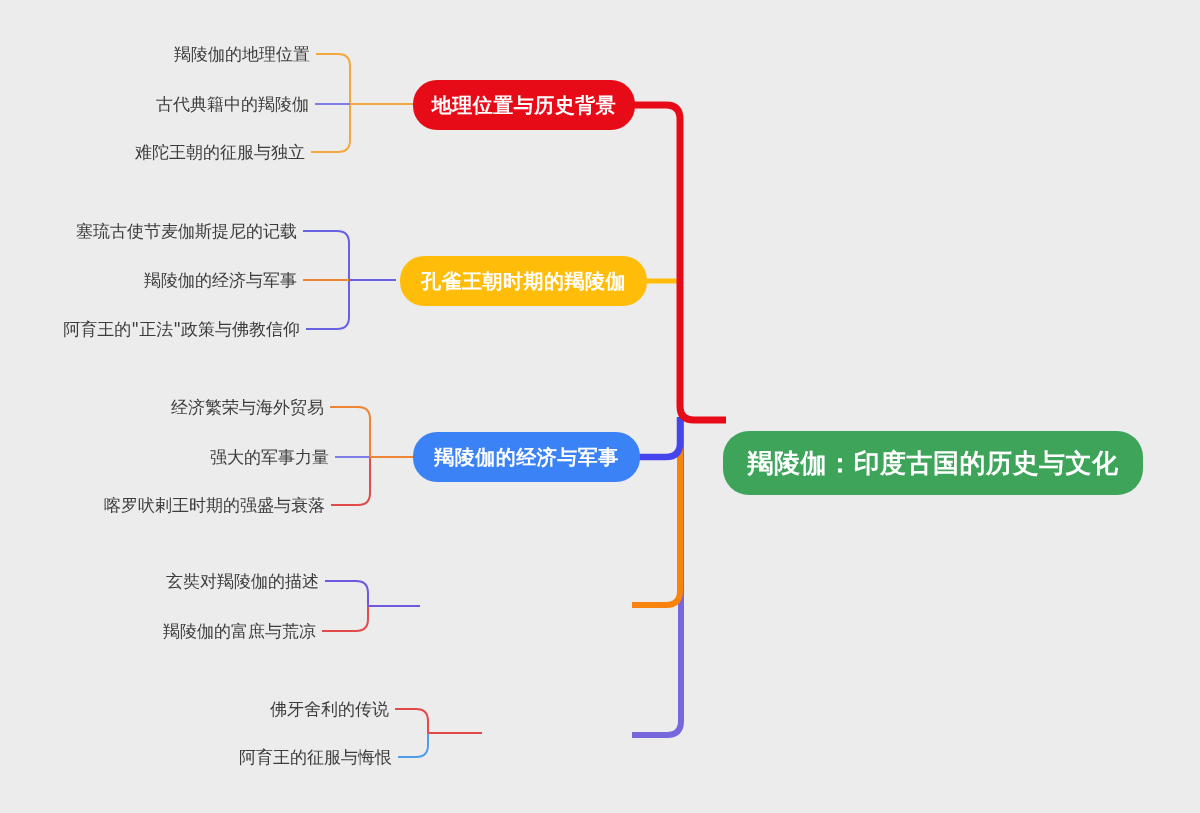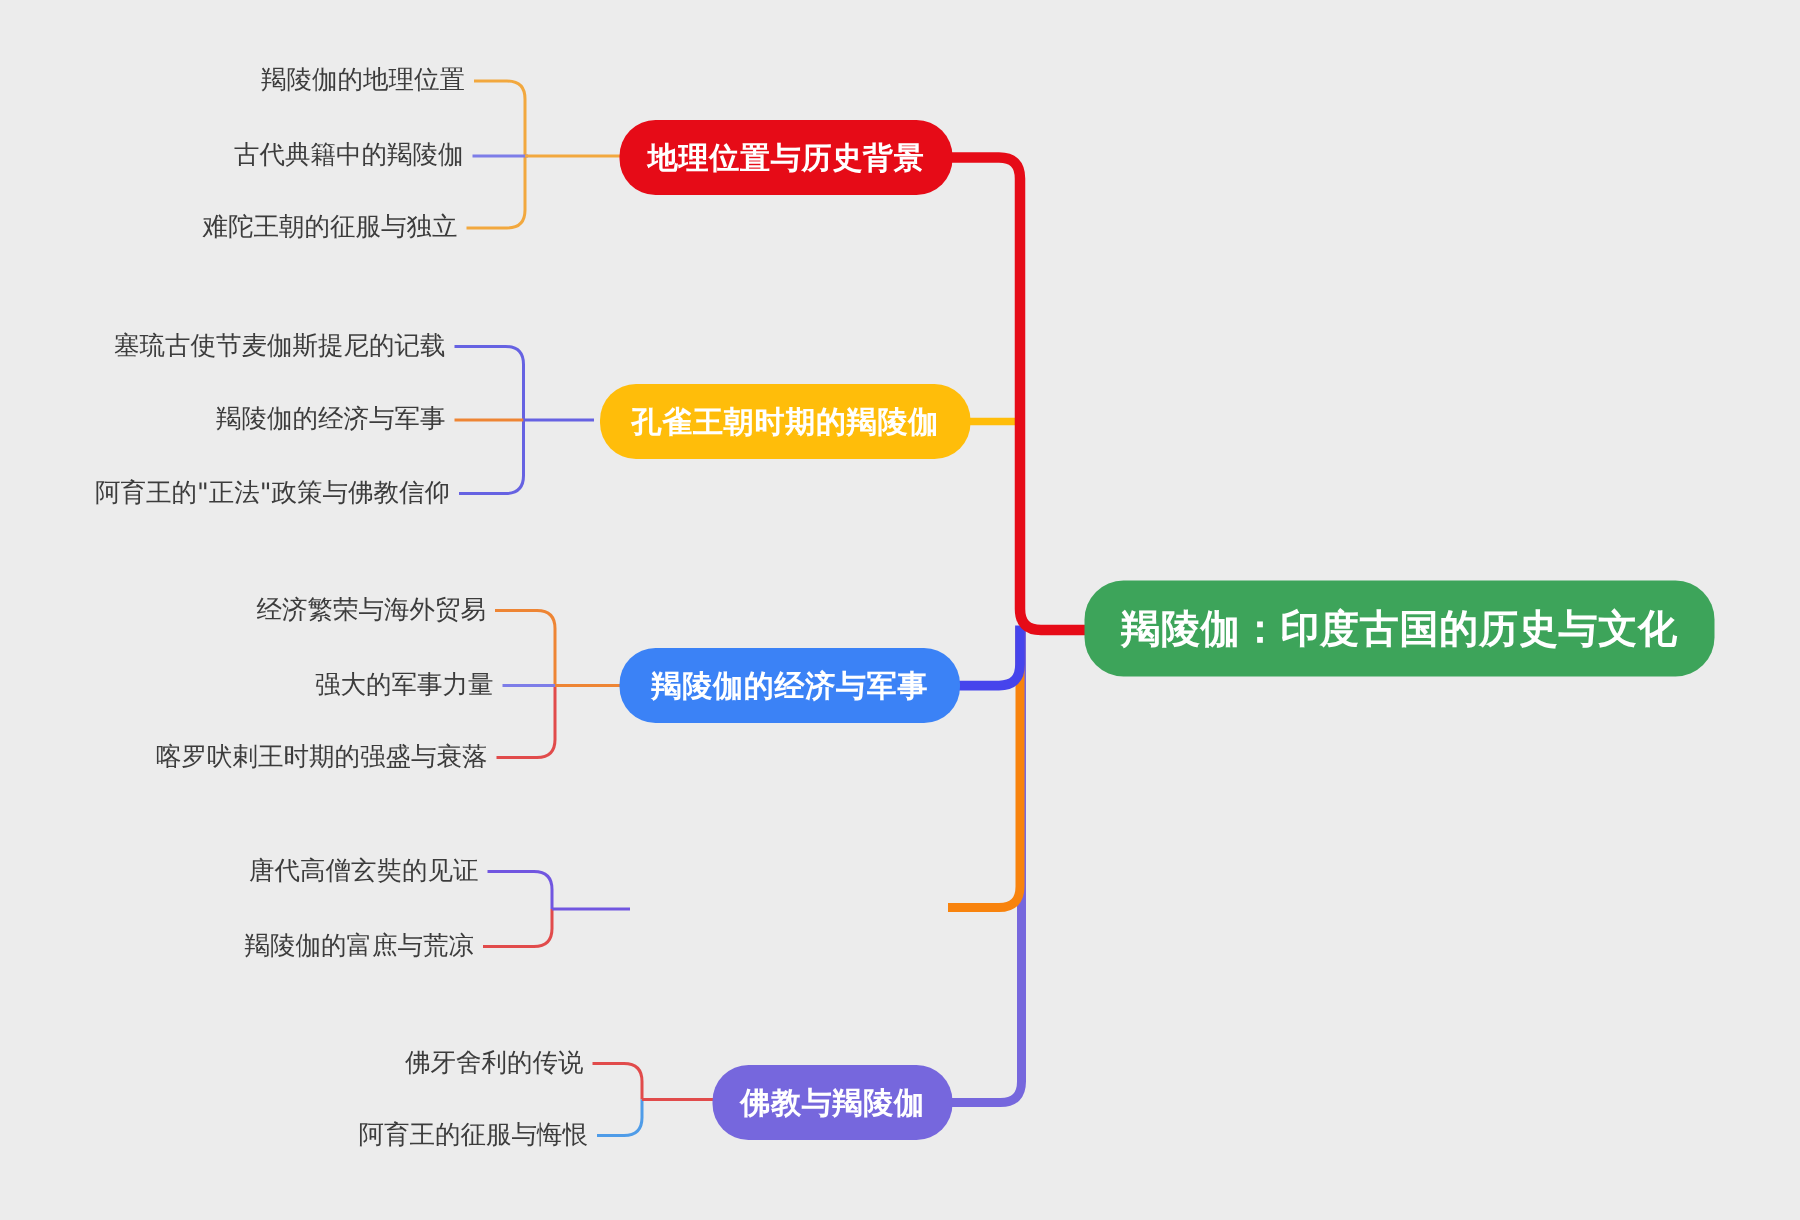--- a/index.html
+++ b/index.html
@@ -34,20 +34,21 @@
     justify-content:center;
     white-space:nowrap;
     cursor:default;
     text-align:right;
   }
   .pill.root {
     height:64px;
     border-radius:26px;
     font-size:26px;
     letter-spacing:0.5px;
+    margin-top:44px;
   }
 </style>
 </head>
 <body style="background: rgb(236, 236, 236);">
 
 <div class="canvas">
 
   <svg class="links" width="1200" height="813" viewBox="0 0 1200 813">
 
     <path fill="none" stroke-width="2" d="M 316 54 H 338 Q 350 54 350 66 V 140 Q 350 152 338 152 H 311" stroke="#f2a83e"></path>
@@ -83,26 +84,25 @@
   <div class="leaf" style="top:152px; right:895px">难陀王朝的征服与独立</div>
 
   <div class="leaf" style="top:231px; right:903px">塞琉古使节麦伽斯提尼的记载</div>
   <div class="leaf" style="top:280px; right:903px">羯陵伽的经济与军事</div>
   <div class="leaf" style="top:329px; right:900px">阿育王的"正法"政策与佛教信仰</div>
 
   <div class="leaf" style="top:407px; right:876px">经济繁荣与海外贸易</div>
   <div class="leaf" style="top:457px; right:871px">强大的军事力量</div>
   <div class="leaf" style="top:505px; right:875px">喀罗吠剌王时期的强盛与衰落</div>
 
-  <div class="leaf" style="top:581px; right:881px">唐代高僧玄奘的见证</div>
+  <div class="leaf" style="top:581px; right:881px">玄奘对羯陵伽的描述</div>
   <div class="leaf" style="top:631px; right:884px">羯陵伽的富庶与荒凉</div>
 
   <div class="leaf" style="top:709px; right:811px">佛牙舍利的传说</div>
   <div class="leaf" style="top:757px; right:808px">阿育王的征服与悔恨</div>
 
   <div class="pill" style="left: 413px; top: 80px; width: 222px; background: rgb(230, 11, 23);">地理位置与历史背景</div>
   <div class="pill" style="left: 400px; top: 256px; width: 247px; background: rgb(255, 189, 10);">孔雀王朝时期的羯陵伽</div>
   <div class="pill" style="left: 413px; top: 432px; width: 227px; background: #3b82f6;">羯陵伽的经济与军事</div>
-  <div class="pill" style="left: 475px; top: 710px; width: 160px; background: rgb(118, 103, 221);">佛教与羯陵伽</div>
 
   <div class="pill root" style="left: 723px; top: 387px; width: 420px; background: rgb(61, 164, 90);">羯陵伽：印度古国的历史与文化</div>
 
 </div>
 
 </body></html>

